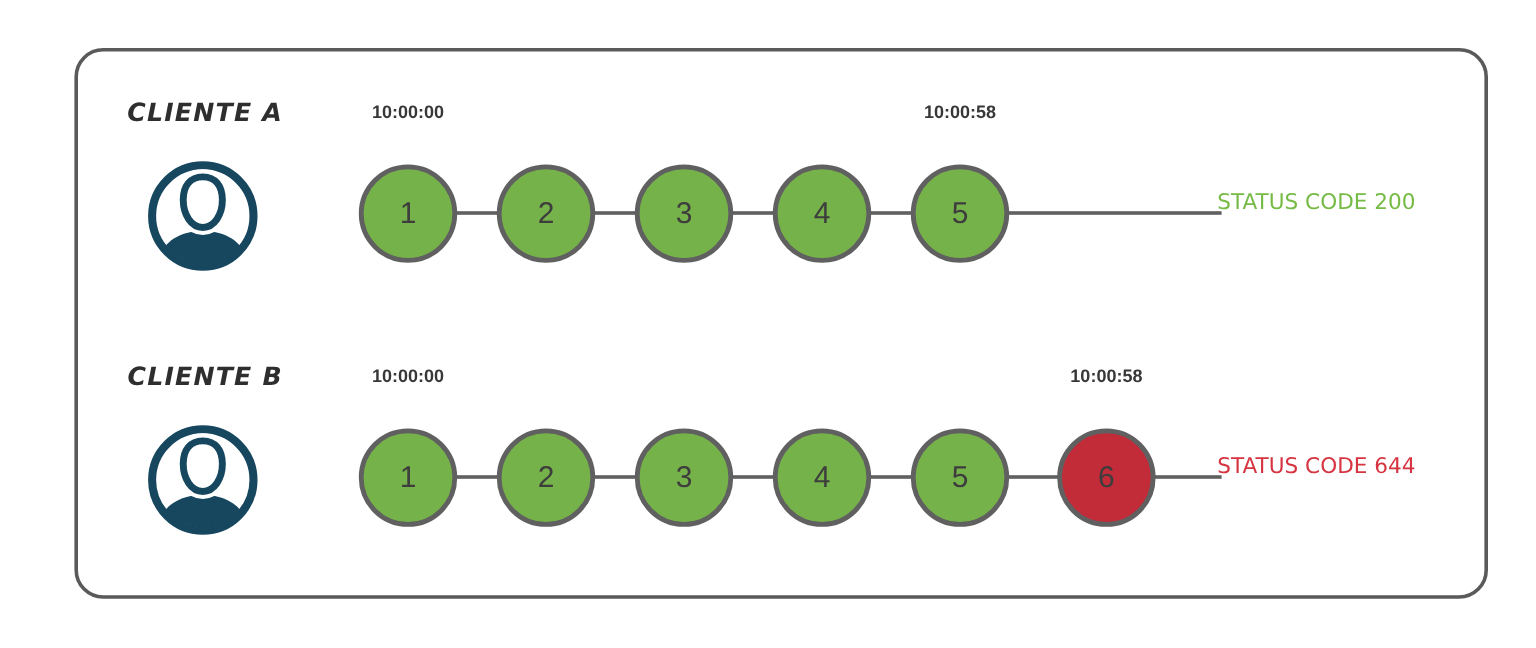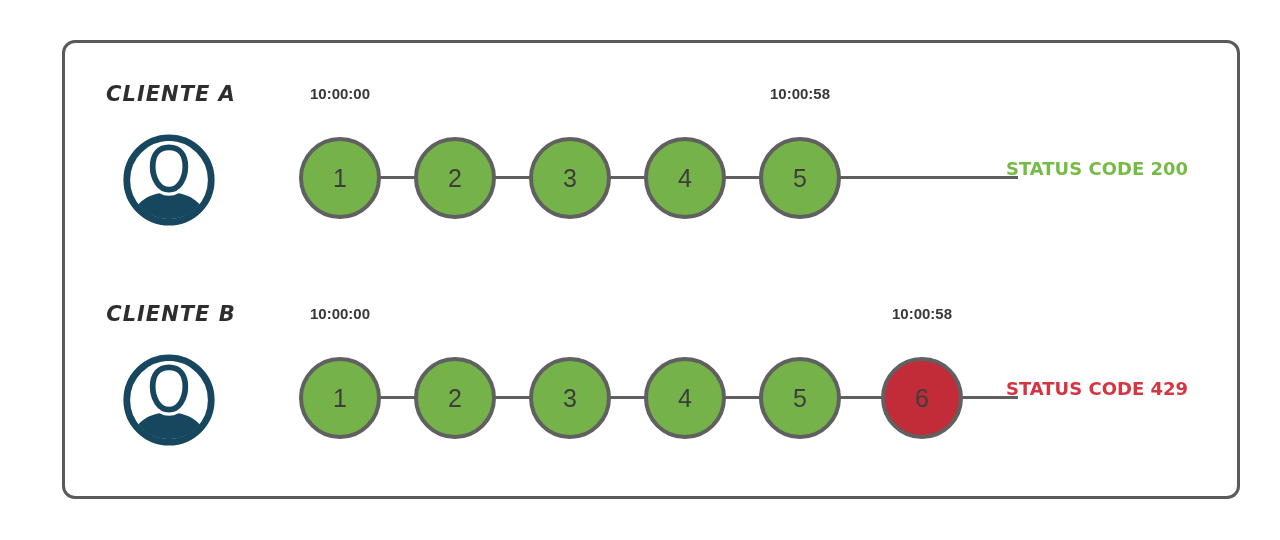--- a/index.html
+++ b/index.html
@@ -8,21 +8,21 @@
     --ts:#383838; --label:#2e2e2e; --box-border:#5a5a5a; --num:#3d3d3d;
   }
   *{box-sizing:border-box;}
   html,body{margin:0;padding:0;}
   body{
     width:1280px;height:540px;background:#ffffff;position:relative;overflow:hidden;
     font-family:"Liberation Sans",sans-serif;
   }
   .outer-box{
     position:absolute;left:62px;top:40px;width:1178px;height:459px;
-    border:3px solid var(--box-border);border-radius:13px;background:#ffffff;
+    border:3px solid var(--box-border);border-radius:24px;background:#ffffff;
   }
   .row{position:absolute;left:0;width:100%;height:220px;}
   .row-a{top:0;}
   .row-b{top:220px;}
   .client-label{
     position:absolute;left:33px;top:39px;width:146px;text-align:center;
     font-family:"DejaVu Sans",sans-serif;font-style:italic;font-weight:700;
     font-size:21px;letter-spacing:1px;color:var(--label);white-space:nowrap;
   }
   .avatar{position:absolute;left:56px;top:89px;width:96px;height:96px;}
@@ -40,21 +40,21 @@
   }
   .request-circle.ok{background:var(--ok);}
   .request-circle.limited{background:var(--limited);}
   .timestamp{
     position:absolute;top:42px;width:130px;text-align:center;
     font-weight:700;font-size:15px;color:var(--ts);white-space:nowrap;
   }
   .ts-start{left:210px;}
   .status{
     position:absolute;left:917px;top:115px;width:230px;text-align:center;
-    font-family:"DejaVu Sans",sans-serif;font-weight:700;font-size:18px;
+    font-family:"DejaVu Sans",sans-serif;font-weight:400;font-size:18px;
     line-height:21px;white-space:nowrap;
   }
   .status-ok{color:var(--ok-text);}
   .status-limited{color:var(--limited-text);}
 </style>
 </head>
 <body>
 
 <div class="outer-box">
 
@@ -112,17 +112,17 @@
     <div class="request-circle ok" style="left: 234px;">1</div>
         <div class="request-circle ok" style="left: 349px;">2</div>
         <div class="request-circle ok" style="left: 464px;">3</div>
         <div class="request-circle ok" style="left: 579px;">4</div>
         <div class="request-circle ok" style="left: 694px;">5</div>
         <div class="request-circle limited" style="left: 816px;">6</div>
       </div>
     <div class="timestamp ts-start">10:00:00</div>
     <div class="timestamp ts-end" style="left: 792px;">10:00:58</div>
     <div class="status status-limited">
-      <div>STATUS CODE 429</div>
+      <div>STATUS CODE 644</div>
     </div>
   </div>
 
 </div>
 
 </body></html>

